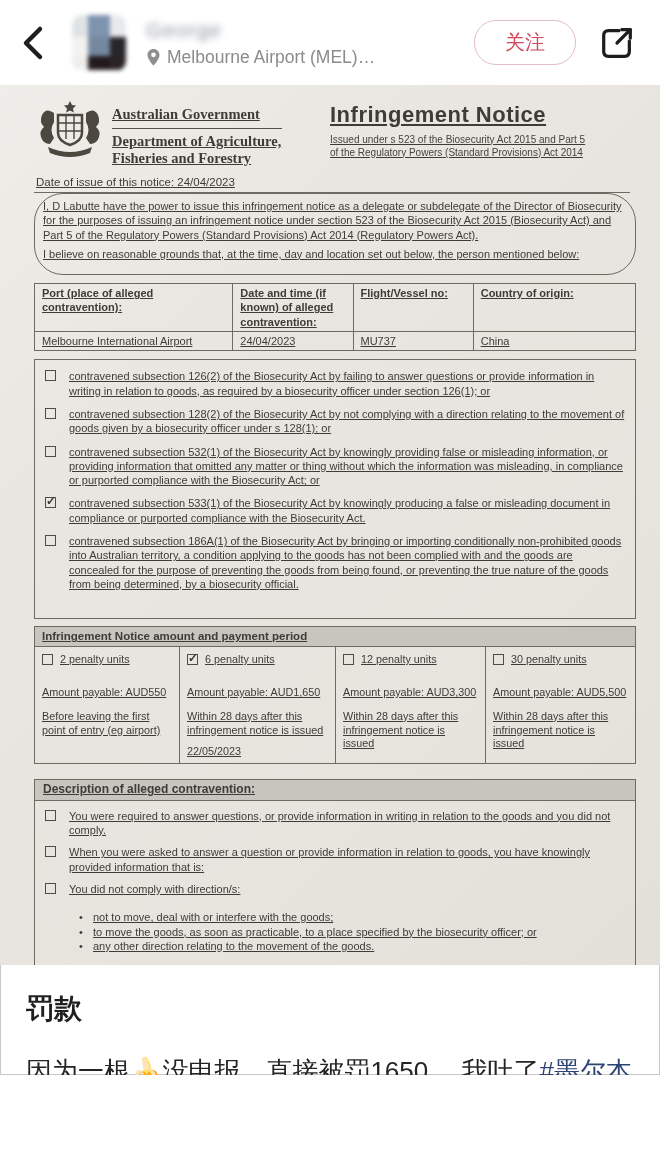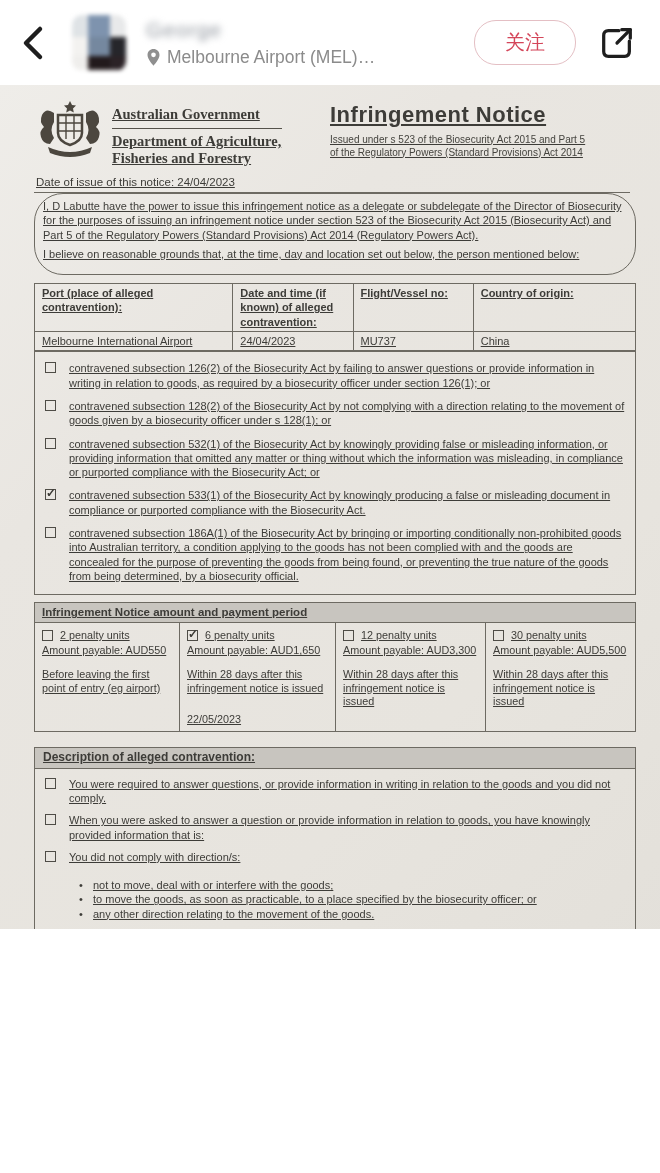--- a/index.html
+++ b/index.html
@@ -1,18 +1,18 @@
 <!DOCTYPE html>
 <html><head>
 <meta charset="utf-8">
 <style>
   * { margin:0; padding:0; box-sizing:border-box; }
   html,body { background:#fff; }
   body { font-family:"Liberation Sans", sans-serif; }
-  .phone { width:660px; height:929px; background:#fff; position:relative; overflow:hidden;
+  .phone { width:660px; height:1075px; background:#fff; position:relative; overflow:hidden;
            box-shadow:0 0 0 1px #c8c8c8 inset; }
 
   
   .app-header { height:85px; display:flex; align-items:center; padding:0 22px 0 18px; background:#fff; }
   .back-btn { width:40px; height:44px; display:flex; align-items:center; justify-content:flex-start; cursor:pointer; }
   .avatar { width:54px; height:56px; border-radius:10px; overflow:hidden; margin-left:14px; filter:blur(2px);
             display:grid; grid-template-columns:30% 40% 30%; grid-template-rows:40% 35% 25%; }
   .av1{background:#dfe3e6}.av2{background:#7e93ae}.av3{background:#e8e9ea}
   .av4{background:#f3f2f0}.av5{background:#75889f}.av6{background:#26262b}
   .av7{background:#efeeec}.av8{background:#221a1c}.av9{background:#2c2327}
@@ -50,35 +50,35 @@
   .names-table .hdr { background:#c8c5bf; font-weight:bold; }
   .names-table .val { height:19px; }
   .scribble { display:inline-block; height:12px; background:#151515; border-radius:7px; vertical-align:middle; }
   .scr-long { width:78px; transform:rotate(-2deg); }
   .scr-short { width:26px; }
 
   .port-table { width:100%; border-collapse:collapse; margin-top:8px; }
   .port-table td { border:1.1px solid #6d6a62; padding:2px 7px; vertical-align:top; font-size:11px; }
   .port-table .hdr { font-weight:bold; }
 
-  .contrav-box { padding:9px 10px 2px; }
+  .contrav-box { margin-top:8px; padding:9px 10px 18px; }
   .cb-item { display:flex; gap:13px; margin-bottom:9px; }
   .cb { display:inline-block; width:11px; height:11px; border:1.3px solid #4e4c46; position:relative;
         flex:0 0 11px; margin-top:1px; background:transparent; }
   .cb[data-checked="true"]::after { content:"✓"; position:absolute; top:-4px; left:0px; font-size:12px;
         font-weight:bold; color:#3a3934; }
 
   .amount-box { margin-top:7px; }
   .amount-title { background:#c8c5bf; font-weight:bold; font-size:11.5px; padding:2px 7px;
                   border-bottom:1.1px solid #6d6a62; }
   .amount-grid { display:flex; }
   .amount-cell { padding:6px 7px 4px; font-size:10.8px; line-height:1.28; min-height:108px;
                  display:flex; flex-direction:column; }
   .amount-cell + .amount-cell { border-left:1.1px solid #6d6a62; }
-  .ac-units { display:flex; gap:7px; align-items:flex-start; margin-bottom:1px; }
+  .ac-units { display:flex; gap:7px; align-items:flex-start; margin-bottom:19px; }
   .ac-period { margin-top:10px; }
   .ac-due { margin-top:auto; padding-top:8px; }
 
   .desc-box { margin-top:15px; }
   .desc-title { background:#c8c5bf; font-weight:bold; font-size:12px; padding:2px 8px;
                 border-bottom:1.1px solid #6d6a62; }
   .desc-items { padding:8px 10px 4px; }
   .desc-items .cb-item { margin-bottom:8px; }
   .bullets { list-style:none; margin:1px 0 0 34px; }
   .bullets li { position:relative; padding-left:14px; }

